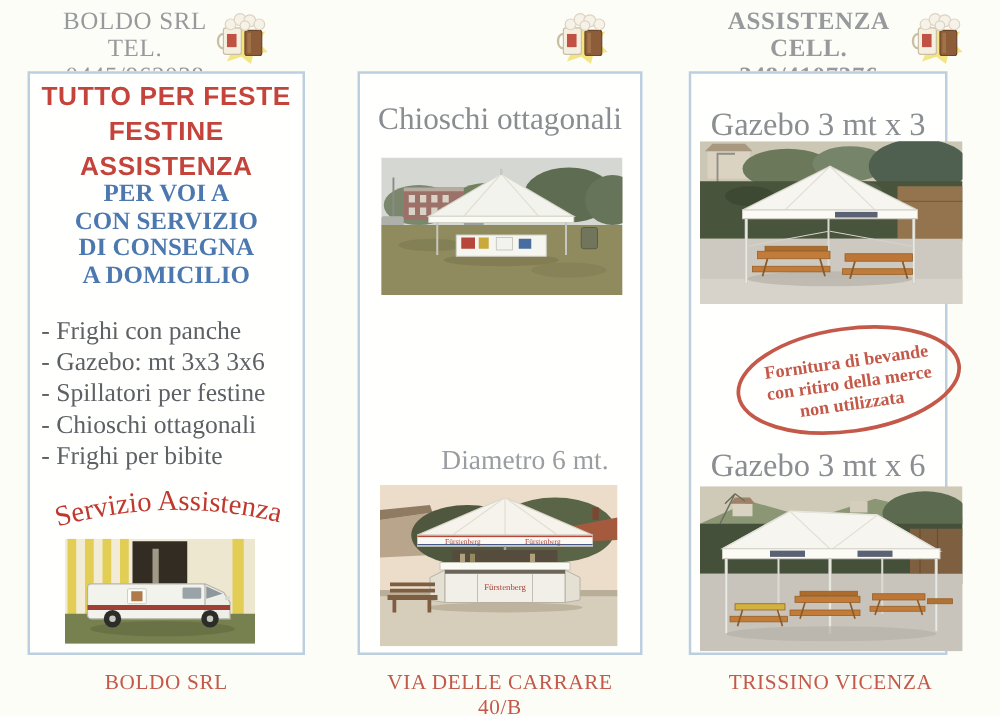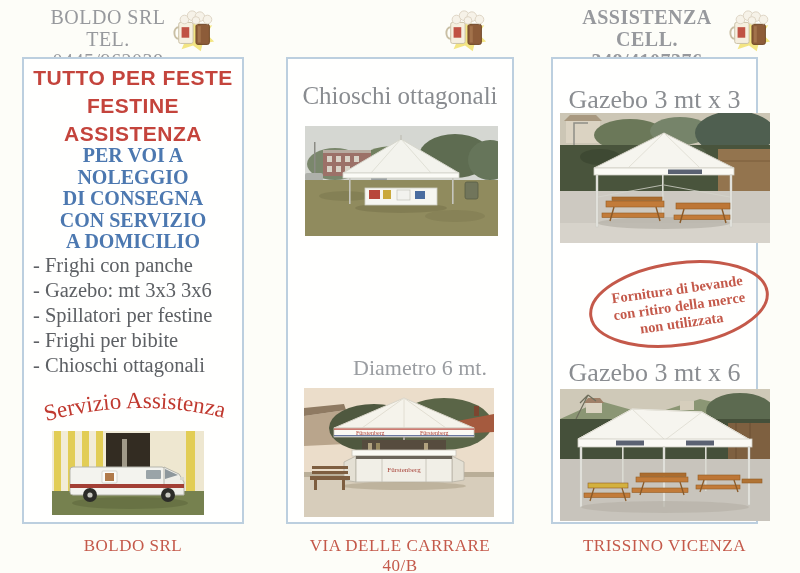--- a/index.html
+++ b/index.html
@@ -88,31 +88,30 @@
     </svg>
 
   <div class="panel panel-left">
     <div class="red-heads">
       <div>TUTTO PER FESTE</div>
       <div>FESTINE</div>
       <div>ASSISTENZA</div>
     </div>
     <div class="blue-heads">
       <div>PER VOI A</div>
-      <div>NOLEGGIO</div>
+      <div>CON SERVIZIO</div>
       <div>DI CONSEGNA</div>
-      <div>CON SERVIZIO</div>
       <div>A DOMICILIO</div>
     </div>
     <div class="items">
       <div>- Frighi con panche</div>
       <div>- Gazebo: mt 3x3 3x6</div>
       <div>- Spillatori per festine</div>
+      <div>- Chioschi ottagonali</div>
       <div>- Frighi per bibite</div>
-      <div>- Chioschi ottagonali</div>
     </div>
     <svg class="arc-wrap" width="214" height="46" viewBox="0 0 214 46">
       <defs>
           <path id="arcpath" d="M 6,36 Q 107,4 208,32" fill="none"></path>
         </defs>
       <text font-size="23" fill="#c0392f">
         <textPath href="#arcpath" startOffset="50%" text-anchor="middle">Servizio Assistenza</textPath>
       </text>
     </svg>
     <svg class="photo-van" width="152" height="84" viewBox="0 0 152 84">

